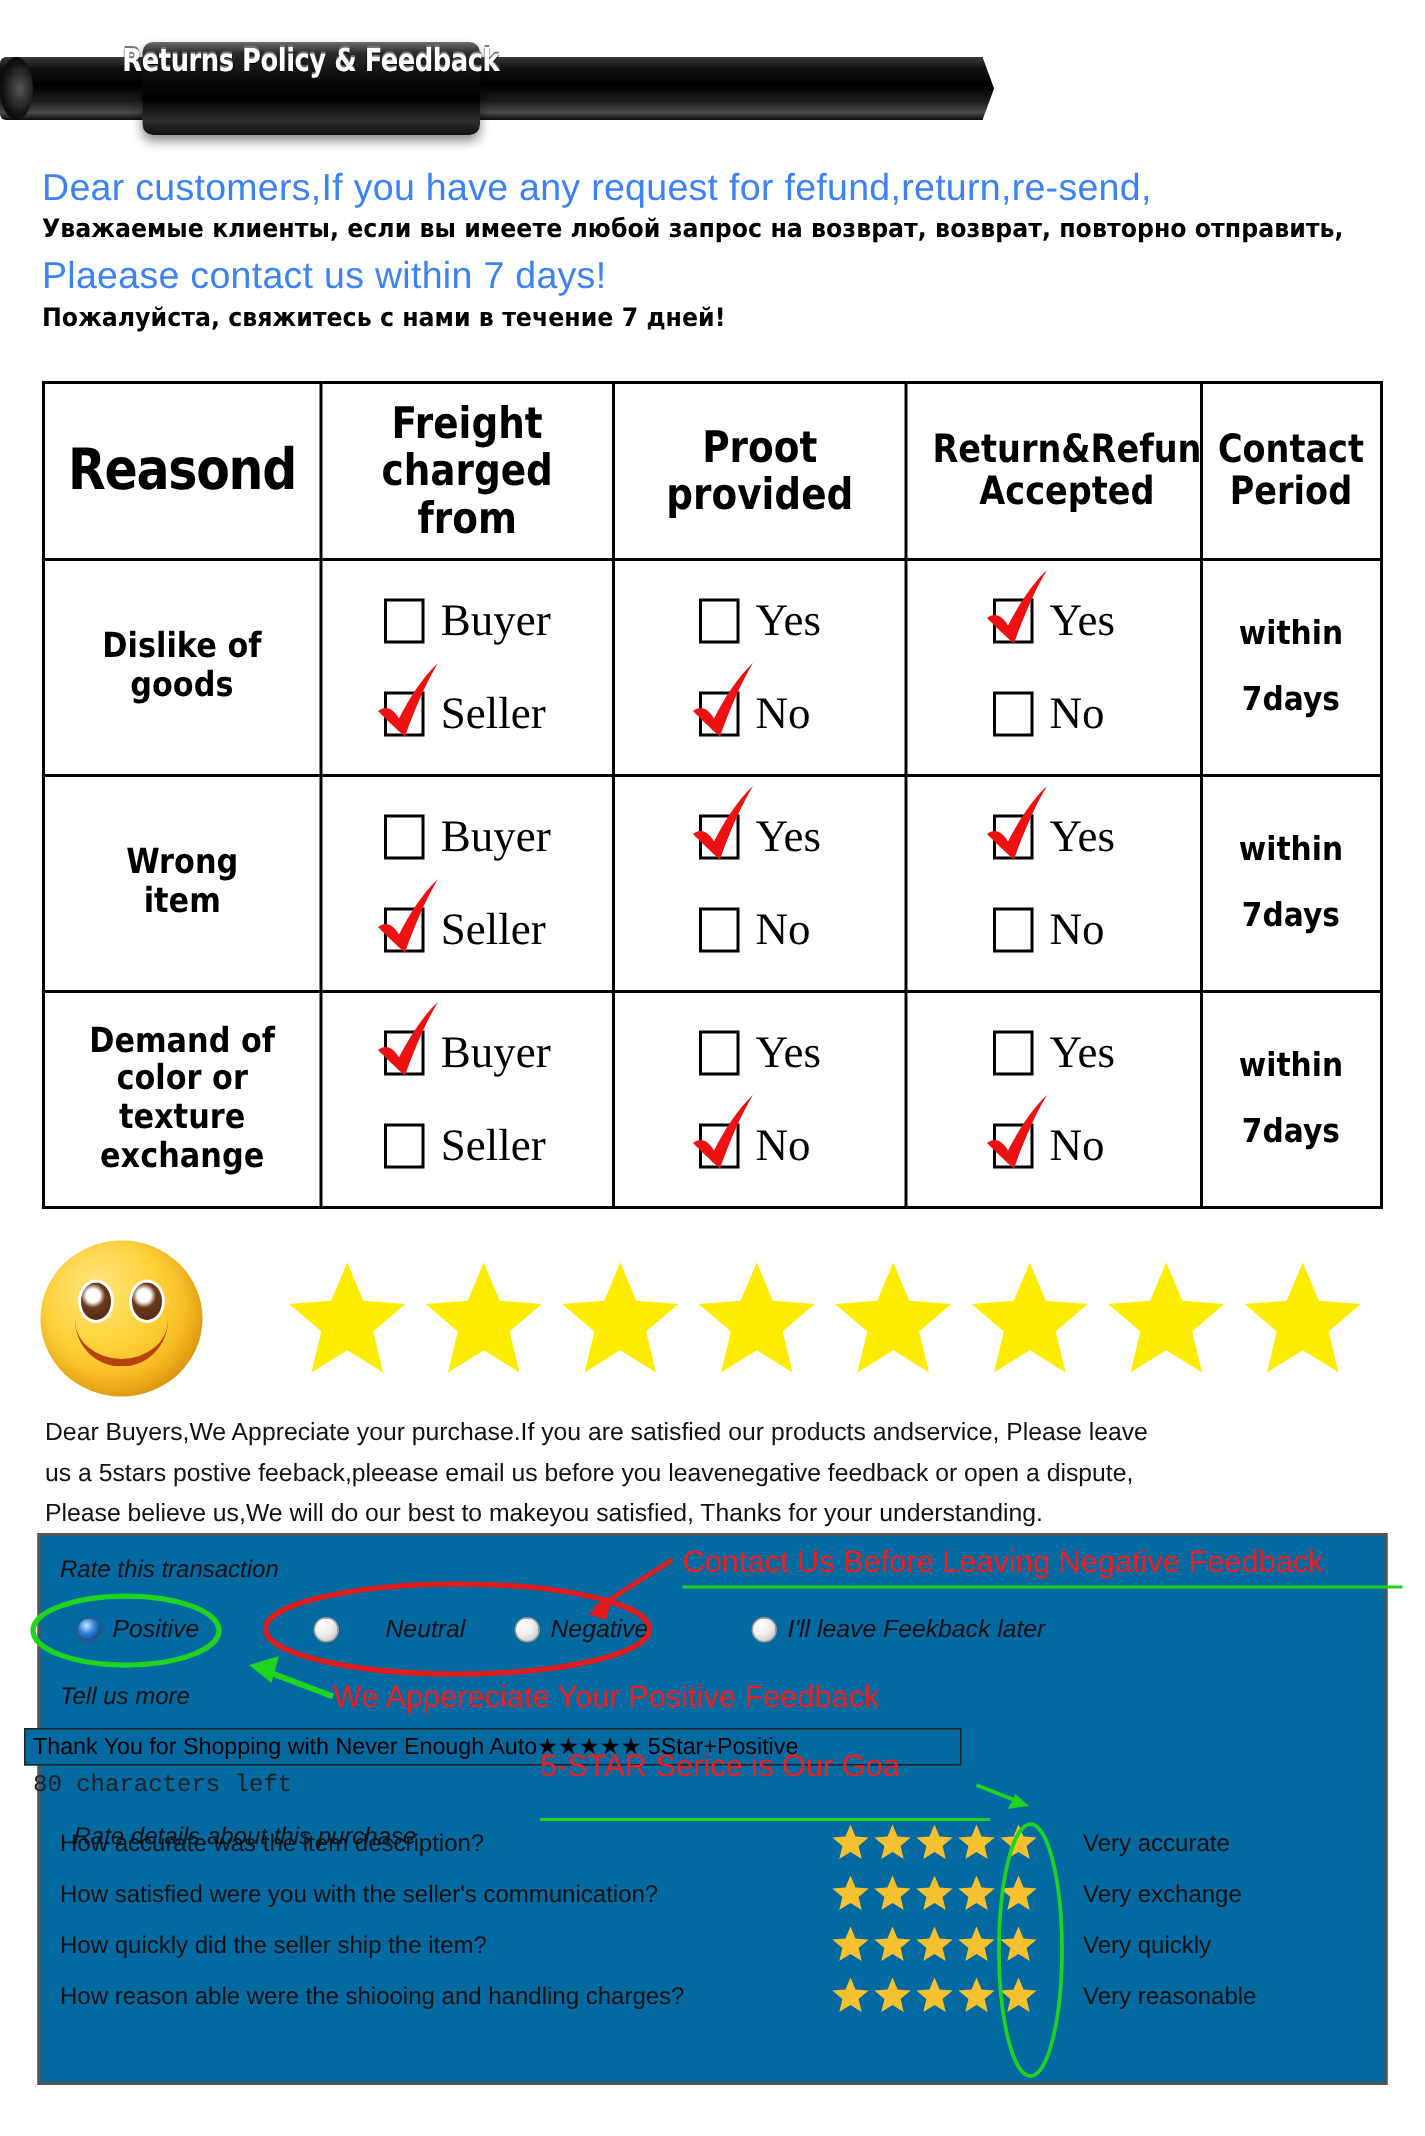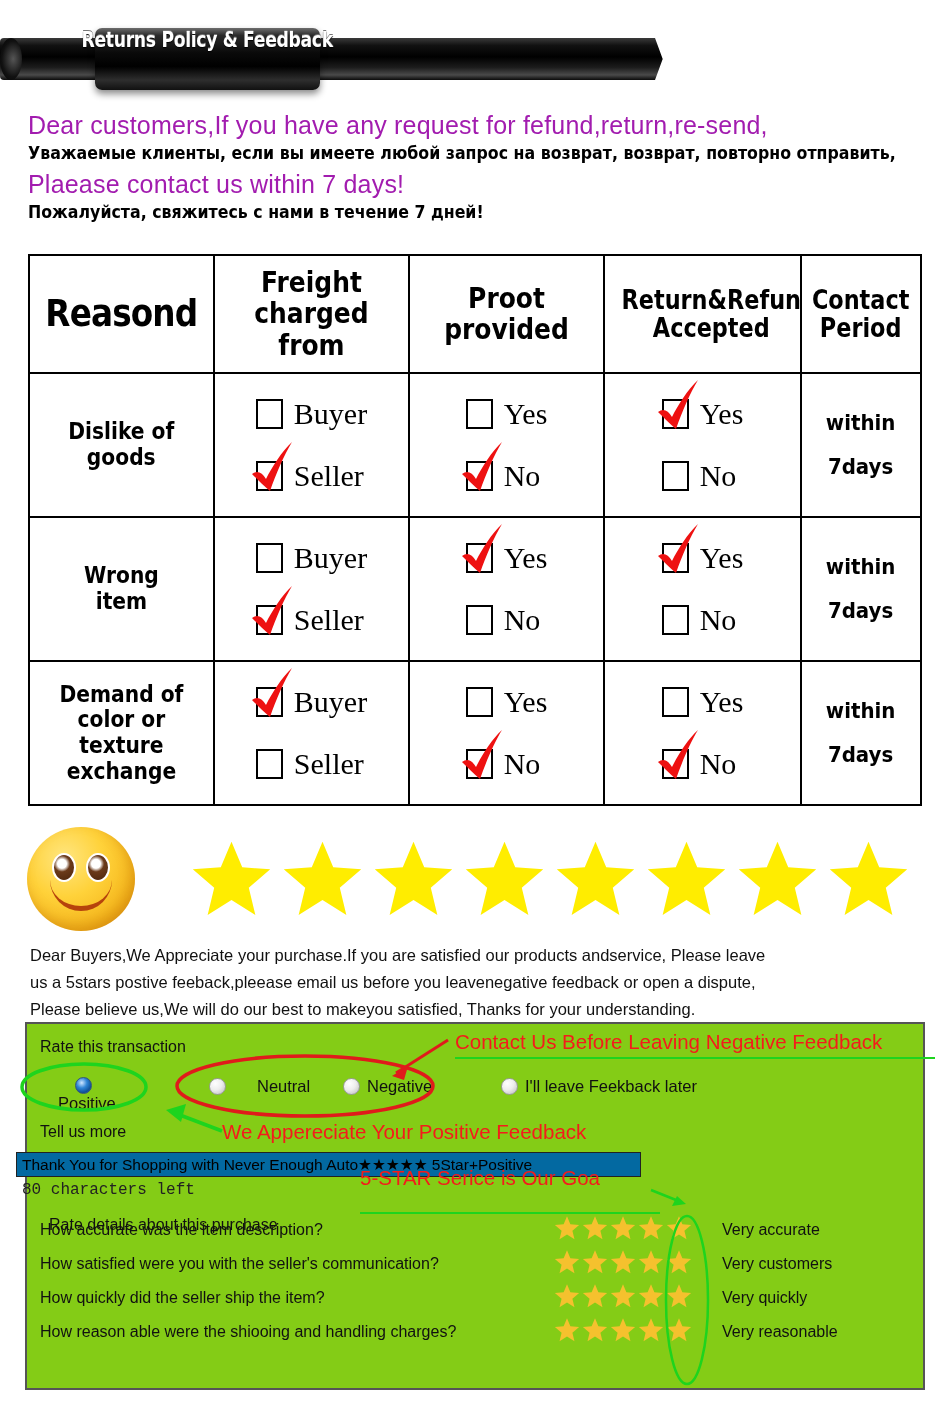--- a/index.html
+++ b/index.html
@@ -38,21 +38,21 @@
     color:#fff; font-weight:bold; font-size:21px; letter-spacing:-.4px;
     font-family:"DejaVu Sans", sans-serif;
     transform:scaleX(.82);
     text-shadow:0 1px 1px #000, 0 -1px 0 #777;
     white-space:nowrap;
   }
 
   
   .intro { position:absolute; left:28px; top:110px; width:910px; }
   .line-en {
-    font-size:25px; color:#a21caf; letter-spacing:.2px;
+    font-size:25px; color:#3b82f6; letter-spacing:.2px;
     font-family:"Liberation Sans", sans-serif;
     white-space:nowrap; line-height:1.25;
   }
   .line-ru {
     font-size:17px; color:#000; font-weight:bold;
     font-family:"DejaVu Sans", sans-serif;
     transform:scaleX(.93); transform-origin:left center;
     white-space:nowrap; line-height:1.35; margin:1px 0 4px;
   }
 
@@ -126,40 +126,40 @@
   
   .appreciate {
     position:absolute; left:30px; top:942px; width:900px;
     font-size:16.5px; line-height:1.63; color:#111;
     font-family:"Liberation Sans", sans-serif;
   }
 
   
   .formbox {
     position:absolute; left:25px; top:1022px; width:900px; height:368px;
-    border:2px solid #555; background:#84cc16;
+    border:2px solid #555; background:#0369a1;font-style:italic;
   }
   .frm-label { position:absolute; font-size:16px; color:#111; }
   #lbl-rate { left:13px; top:14px; }
   #lbl-tell { left:13px; top:99px; }
   #lbl-details { left:22px; top:192px; }
 
   .radio-row { position:absolute; left:12px; top:53px; width:730px; height:32px; }
   .radio-item { position:absolute; display:flex; align-items:center; }
   .radio-dot {
     width:17px; height:17px; border-radius:50%;
     background:radial-gradient(circle at 35% 30%,#fff 0%,#eee 45%,#b9b9b9 100%);
     border:1px solid #9a9a9a; flex:0 0 auto;
   }
   .radio-dot.sel {
     background:radial-gradient(circle at 38% 32%,#cfe6ff 0%,#2f84d6 38%,#0f4f96 72%,#5aa6e8 100%);
     border:1px solid #35557a;
   }
   .radio-txt { font-size:16.5px; color:#111; margin-left:7px; white-space:nowrap; }
-  #ri-0 { left:12px;flex-direction:column; } #ri-1 { left:170px;gap:24px; } #ri-2 { left:304px; } #ri-3 { left:462px; }
+  #ri-0 { left:12px; } #ri-1 { left:170px;gap:24px; } #ri-2 { left:304px; } #ri-3 { left:462px; }
 
   .cmt-input {
     position:absolute; left:16px; top:1152px; width:625px; height:25px;
     border:1px solid #222; background:#0369a1;
     font-size:15.5px; color:#000; padding:0 5px; line-height:23px;
     font-family:"Liberation Sans", sans-serif; white-space:nowrap; overflow:hidden;
   }
   .charsleft {
     position:absolute; left:22px; top:1181px;
     font-family:"Liberation Mono", monospace; font-size:16px; color:#222;
@@ -458,21 +458,21 @@
         <svg width="26" height="26" viewBox="0 0 24 24">
           <polygon points="12,1.2 15.1,8.6 23.2,9.2 17,14.5 18.9,22.4 12,18.1 5.1,22.4 7,14.5 0.8,9.2 8.9,8.6" fill="#F5C12E"></polygon>
         </svg>
         <svg width="26" height="26" viewBox="0 0 24 24">
           <polygon points="12,1.2 15.1,8.6 23.2,9.2 17,14.5 18.9,22.4 12,18.1 5.1,22.4 7,14.5 0.8,9.2 8.9,8.6" fill="#F5C12E"></polygon>
         </svg>
         <svg width="26" height="26" viewBox="0 0 24 24">
           <polygon points="12,1.2 15.1,8.6 23.2,9.2 17,14.5 18.9,22.4 12,18.1 5.1,22.4 7,14.5 0.8,9.2 8.9,8.6" fill="#F5C12E"></polygon>
         </svg>
       </span>
-      <span class="rate-val">Very customers</span>
+      <span class="rate-val">Very exchange</span>
     </div>
     <div class="rate-row">
       <span class="rate-q">How quickly did the seller ship the item?</span>
       <span class="rate-stars">
         <svg width="26" height="26" viewBox="0 0 24 24">
           <polygon points="12,1.2 15.1,8.6 23.2,9.2 17,14.5 18.9,22.4 12,18.1 5.1,22.4 7,14.5 0.8,9.2 8.9,8.6" fill="#F5C12E"></polygon>
         </svg>
         <svg width="26" height="26" viewBox="0 0 24 24">
           <polygon points="12,1.2 15.1,8.6 23.2,9.2 17,14.5 18.9,22.4 12,18.1 5.1,22.4 7,14.5 0.8,9.2 8.9,8.6" fill="#F5C12E"></polygon>
         </svg>

